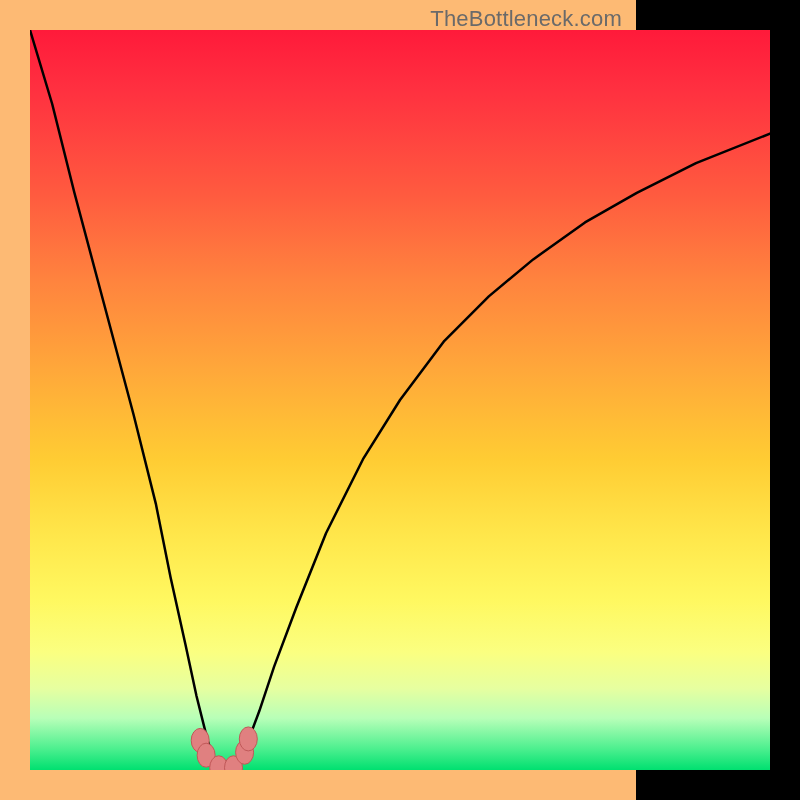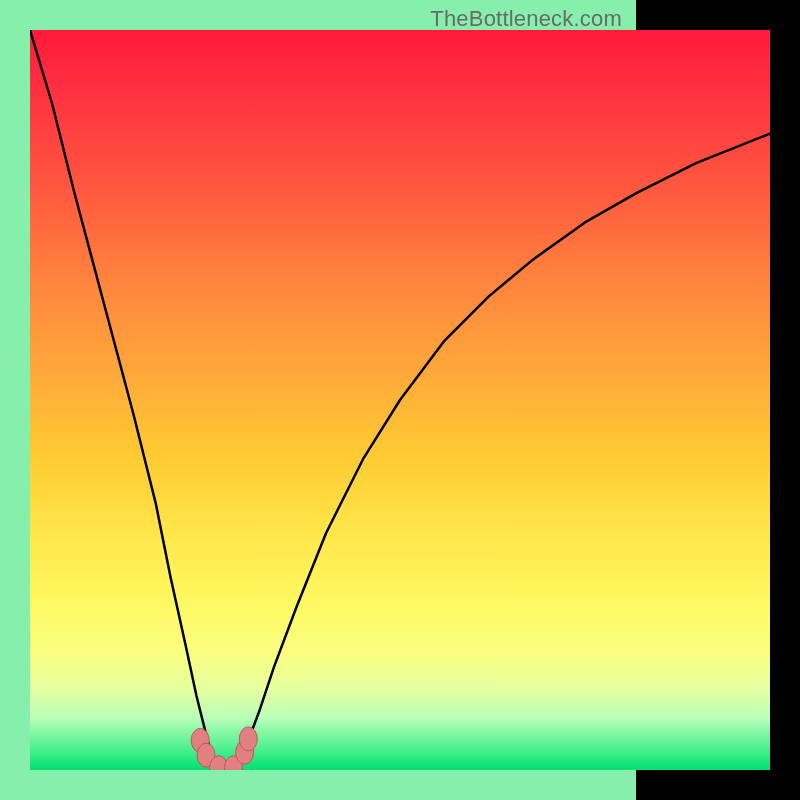--- a/index.html
+++ b/index.html
@@ -10,21 +10,21 @@
     overflow: hidden;
     background: #000;
     font-family: Arial, Helvetica, sans-serif;
   }
   .frame {
     position: absolute;
     left: 0;
     top: 0;
     width: 636px;
     height: 800px;
-    background: #86efac;
+    background: #fdba74;
   }
   .plot {
     position: absolute;
     left: 30px;
     top: 30px;
     width: 740px;
     height: 740px;
     overflow: hidden;
   }
   .gradient {

